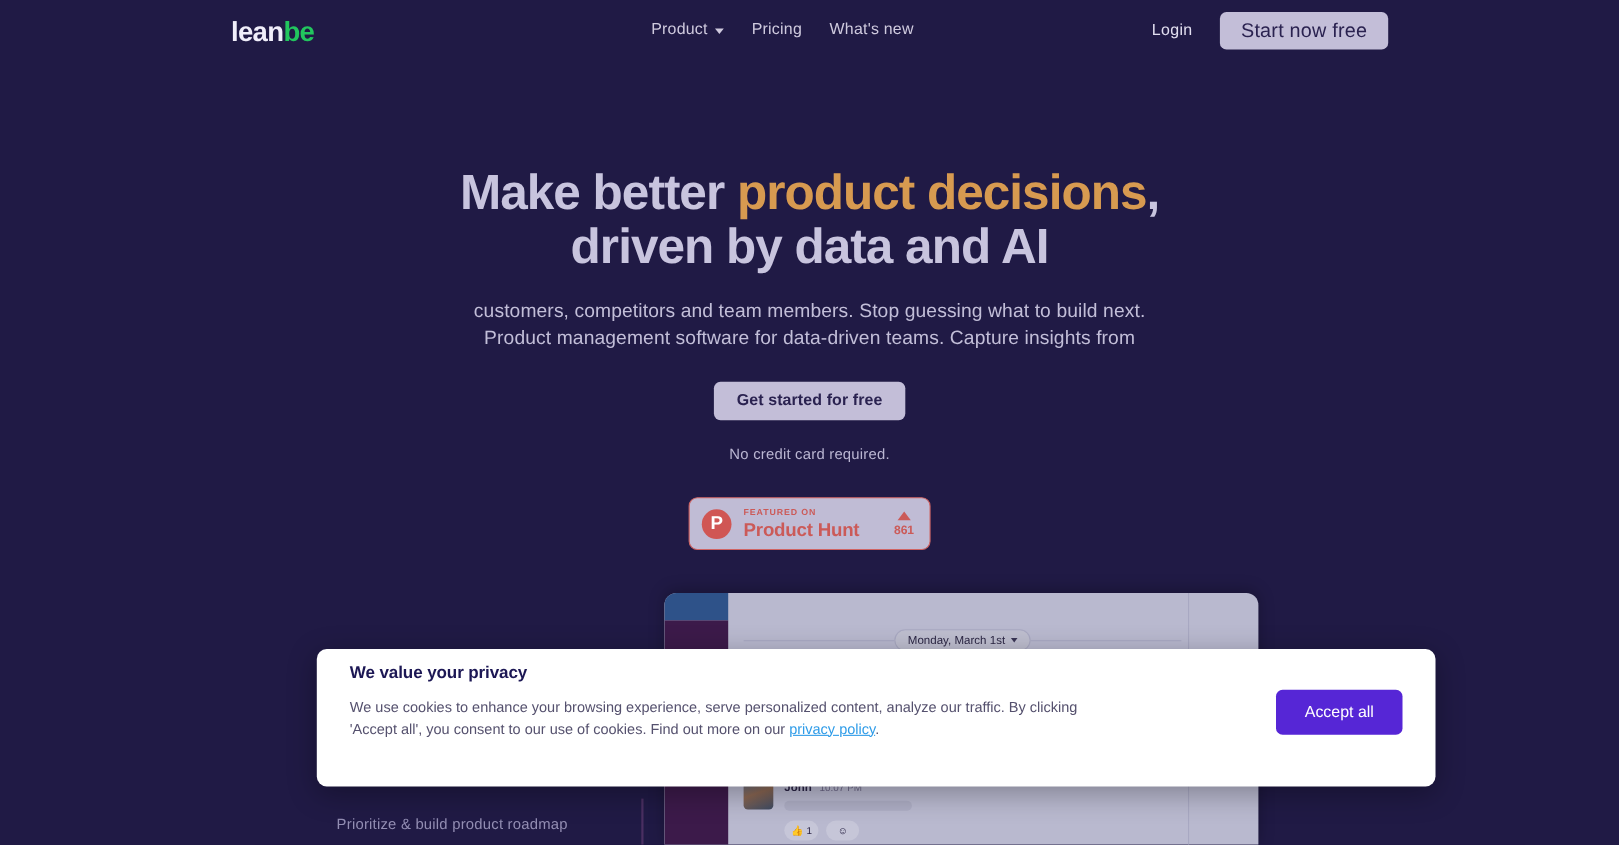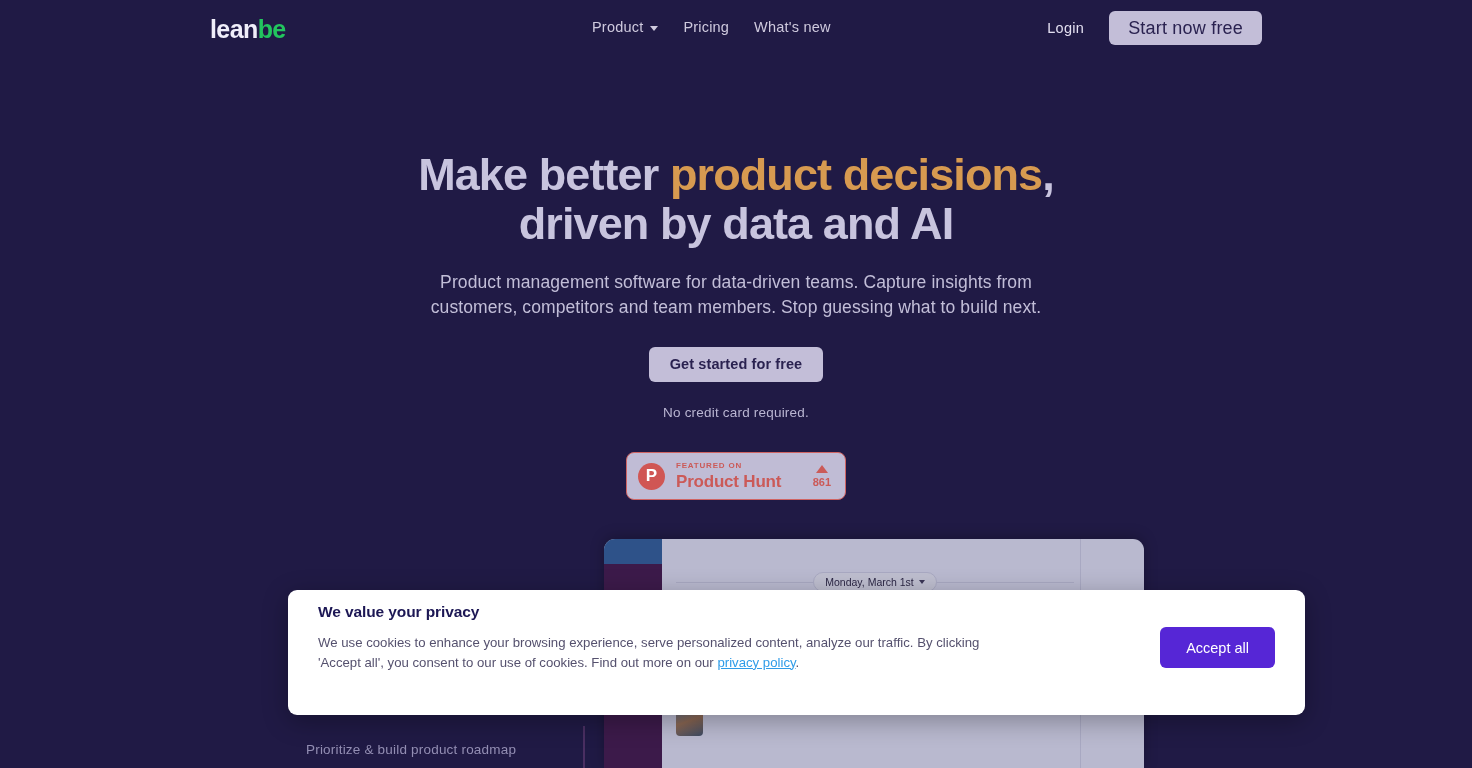--- a/index.html
+++ b/index.html
@@ -181,22 +181,22 @@
     </div>
   </div>
 
   <div class="hero">
     <h1 class="headline">
       <span>Make better </span><span class="accent">product decisions</span><span>,</span><br>
       <span>driven by data and AI</span>
     </h1>
 
     <p class="subtitle">
+      <span class="sub-line">customers, competitors and team members. Stop guessing what to build next.</span>
       <span class="sub-line">Product management software for data-driven teams. Capture insights from</span>
-      <span class="sub-line">customers, competitors and team members. Stop guessing what to build next.</span>
     </p>
 
     <div class="cta-wrap">
       <button class="cta-btn">Get started for free</button>
     </div>
 
     <div class="no-cc">No credit card required.</div>
   </div>
 
   <div class="ph-badge">
@@ -222,20 +222,34 @@
         <span>Monday, March 1st</span>
         <span class="date-caret"></span>
       </div>
       <div class="date-rule"></div>
     </div>
 
     <div class="mock-box"></div>
 
     <div class="msg">
       <div class="avatar"></div>
+      <div class="msg-body">
+        <div class="msg-head">
+          <span class="msg-name">John</span>
+          <span class="msg-time">10:07 PM</span>
+        </div>
+        <div class="msg-bar"></div>
+        <div class="reactions">
+          <div class="chip">
+            <span>👍</span>
+            <span>1</span>
+          </div>
+          <div class="chip">☺</div>
+        </div>
+      </div>
     </div>
   </div>
 
   <div class="left-caption">Prioritize &amp; build product roadmap</div>
   <div class="left-rule"></div>
 
   <div class="cookie">
     <div class="cookie-inner">
       <div>
         <div class="cookie-title">We value your privacy</div>

